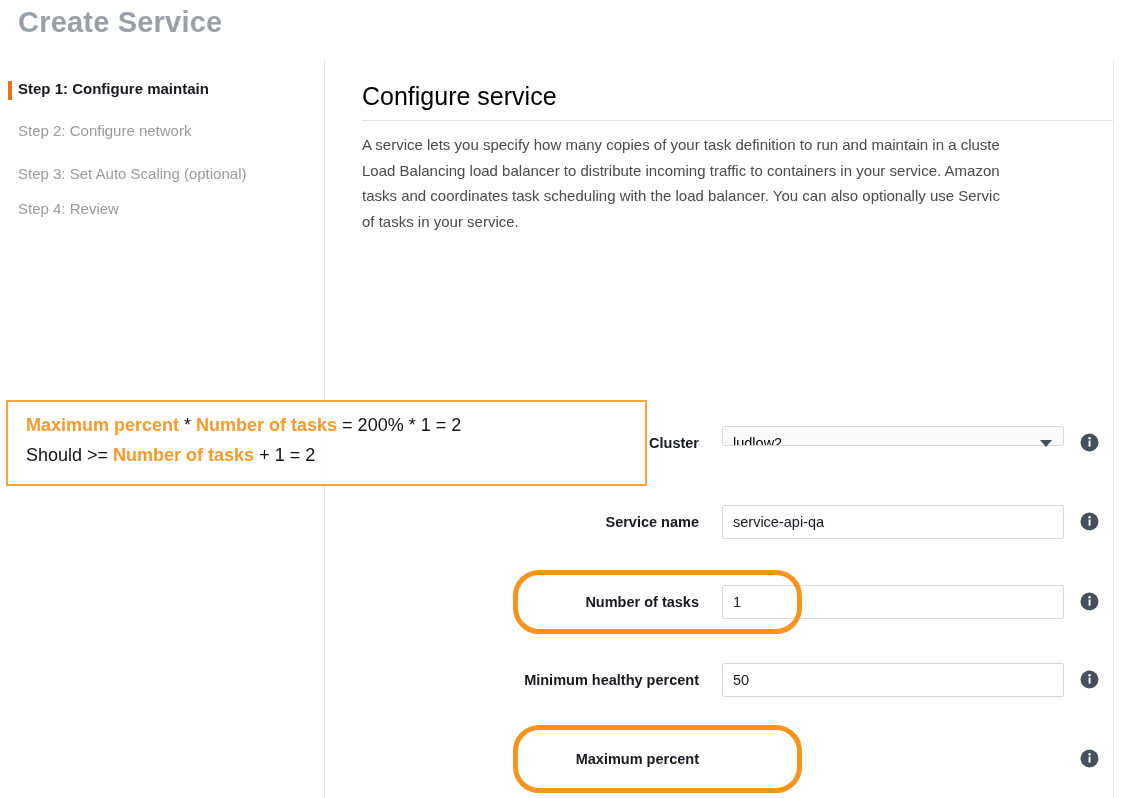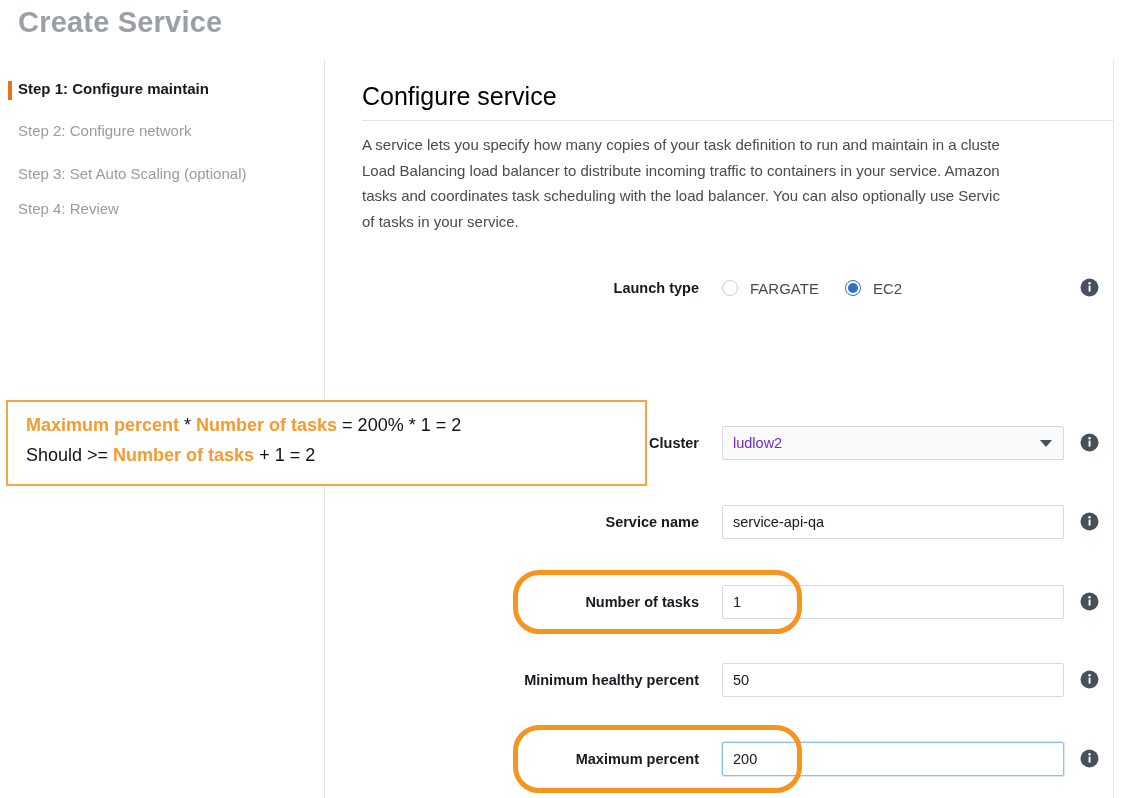--- a/index.html
+++ b/index.html
@@ -153,26 +153,26 @@
     outline: none;
   }
   .text-input.focused {
     border: 1px solid #8ebdf0;
     box-shadow: 0 0 0 1px rgba(142,189,240,0.35);
   }
   .select-wrap { position: relative; width: 342px; height: 34px; }
   .select-box {
     box-sizing: border-box;
     width: 342px;
-    height: 34px;
+    height: 20px;
     border: 1px solid #d5dbdb;
     border-radius: 2px;
     background: #fafafa;
     font-size: 14.5px;
-    color: #6d28d9;
+    color: #000000;
     line-height: 32px;
     padding: 0 10px;
     white-space: nowrap;
     overflow: hidden;
   }
   .select-arrow {
     position: absolute;
     right: 12px;
     top: 14px;
     width: 0; height: 0;
@@ -301,40 +301,20 @@
 
 <div id="main">
 
   <div id="section-title">Configure service</div>
   <div id="section-rule"></div>
   <div id="intro">A service lets you specify how many copies of your task definition to run and maintain in a cluste
 Load Balancing load balancer to distribute incoming traffic to containers in your service. Amazon
 tasks and coordinates task scheduling with the load balancer. You can also optionally use Servic
 of tasks in your service.</div>
 
-  <div class="form-row" style="top:211px;">
-    <div class="form-label" style="width:372px; right:415px;">Launch type</div>
-    <div class="radio-group">
-      <div class="radio-opt">
-        <span class="radio-dot"></span>
-        <span class="radio-label">FARGATE</span>
-      </div>
-      <div class="radio-opt selected">
-        <span class="radio-dot"></span>
-        <span class="radio-label">EC2</span>
-      </div>
-    </div>
-    <div class="info-icon">
-      <svg width="19" height="19" viewBox="0 0 19 19">
-          <circle cx="9.5" cy="9.5" r="9" fill="#48515b"></circle>
-          <rect x="8.6" y="7.6" width="1.9" height="6" fill="#ffffff"></rect>
-          <circle cx="9.55" cy="5.3" r="1.2" fill="#ffffff"></circle>
-        </svg>
-    </div>
-  </div>
 
 
   <div class="form-row" style="top:366px;">
     <div class="form-label" style="right:415px;">Cluster</div>
     <div class="field-wrap">
       <div class="select-wrap">
         <div class="select-box">ludlow2</div>
         <span class="select-arrow"></span>
       </div>
     </div>
@@ -384,23 +364,20 @@
       <svg width="19" height="19" viewBox="0 0 19 19">
           <circle cx="9.5" cy="9.5" r="9" fill="#48515b"></circle>
           <rect x="8.6" y="7.6" width="1.9" height="6" fill="#ffffff"></rect>
           <circle cx="9.55" cy="5.3" r="1.2" fill="#ffffff"></circle>
         </svg>
     </div>
   </div>
 
   <div class="form-row" style="top:682px;">
     <div class="form-label" style="right:415px;">Maximum percent</div>
-    <div class="field-wrap">
-      <input class="text-input focused" type="text" value="200" style="">
-    </div>
     <div class="info-icon">
       <svg width="19" height="19" viewBox="0 0 19 19">
           <circle cx="9.5" cy="9.5" r="9" fill="#48515b"></circle>
           <rect x="8.6" y="7.6" width="1.9" height="6" fill="#ffffff"></rect>
           <circle cx="9.55" cy="5.3" r="1.2" fill="#ffffff"></circle>
         </svg>
     </div>
   </div>
 
 </div>

